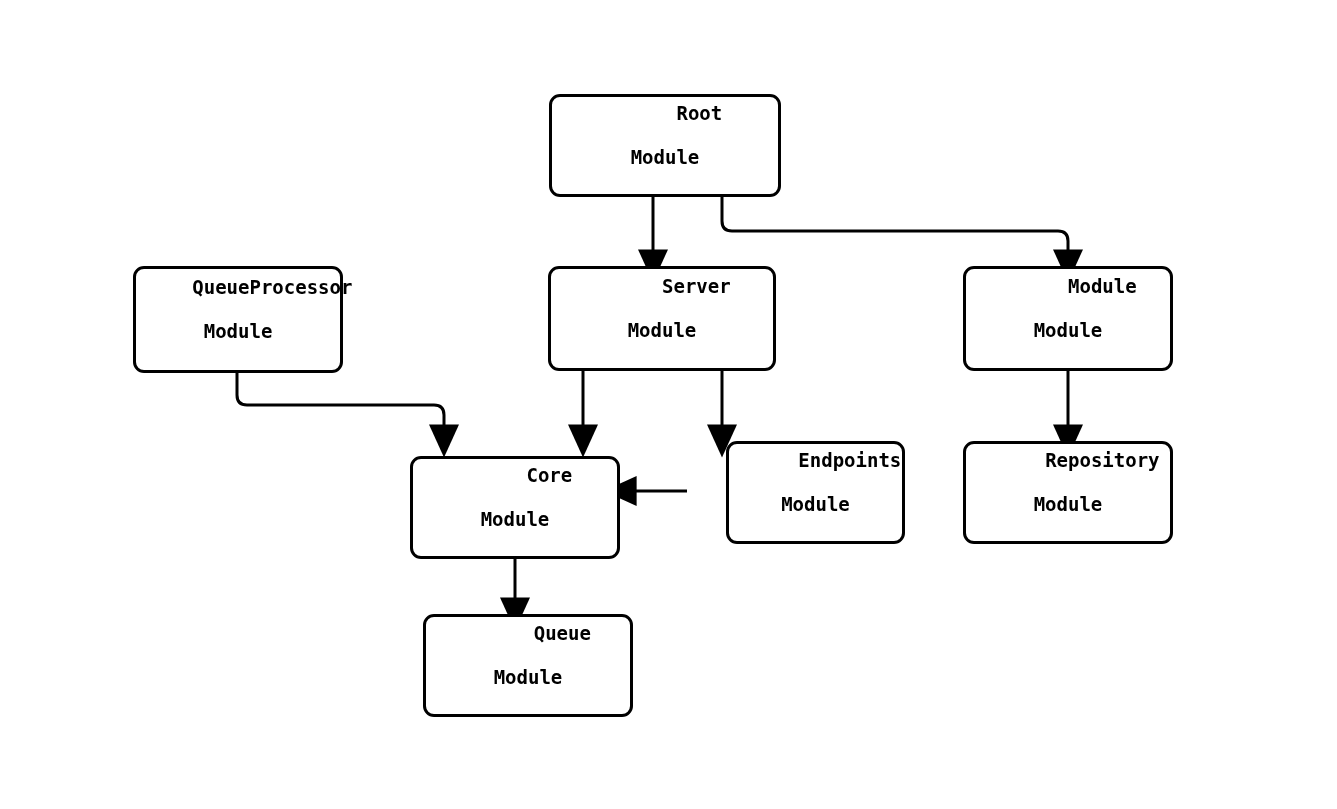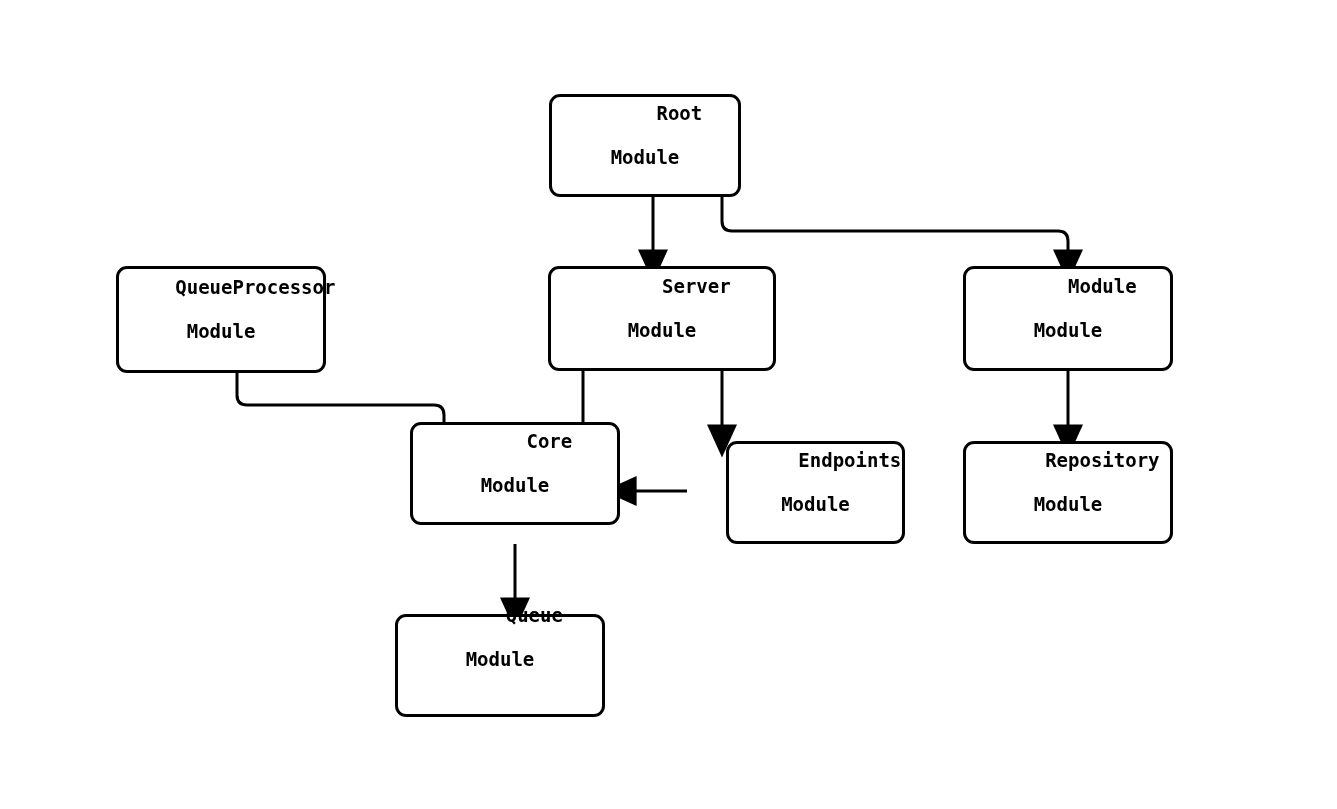--- a/index.html
+++ b/index.html
@@ -72,69 +72,69 @@
       <path marker-end="url(#arrow-down)" d="M 722 197 L 722 221 Q 722 231 732 231 L 1058 231 Q 1068 231 1068 241 L 1068 253"></path>
       <path marker-end="url(#arrow-down)" d="M 237 373 L 237 395 Q 237 405 247 405 L 434 405 Q 444 405 444 415 L 444 428"></path>
       <path marker-end="url(#arrow-down)" d="M 583 371 L 583 428"></path>
       <path marker-end="url(#arrow-down)" d="M 722 371 L 722 428"></path>
       <path marker-end="url(#arrow-down)" d="M 1068 371 L 1068 428"></path>
       <path marker-end="url(#arrow-left)" d="M 687 491 L 633 491"></path>
       <path marker-end="url(#arrow-down)" d="M 515 544 L 515 601"></path>
     </g>
   </svg>
 
-  <div class="node" style="left: 549px; top: 94px; width: 192px; height: 103px; border-color: rgb(0, 0, 0);">
+  <div class="node" style="left: 549px; top: 94px; width: 232px; height: 103px; border-color: rgb(0, 0, 0);">
     <div class="node-label" style="color: rgb(0, 0, 0);">
       <span>Root</span>
       <span class="l2">Module</span>
     </div>
   </div>
 
-  <div class="node" style="left: 116px; top: 266px; width: 210px; height: 107px; border-color: rgb(0, 0, 0);">
+  <div class="node" style="left: 133px; top: 266px; width: 210px; height: 107px; border-color: rgb(0, 0, 0);">
     <div class="node-label" style="color: rgb(0, 0, 0);">
       <span>QueueProcessor</span>
       <span class="l2">Module</span>
     </div>
   </div>
 
   <div class="node" style="left: 548px; top: 266px; width: 228px; height: 105px; border-color: rgb(0, 0, 0);">
     <div class="node-label" style="color: rgb(0, 0, 0);">
       <span>Server</span>
       <span class="l2">Module</span>
     </div>
   </div>
 
   <div class="node" style="left: 963px; top: 266px; width: 210px; height: 105px; border-color: rgb(0, 0, 0);">
     <div class="node-label" style="color: rgb(0, 0, 0);">
       <span>Module</span>
       <span class="l2">Module</span>
     </div>
   </div>
 
-  <div class="node" style="left: 410px; top: 422px; width: 210px; height: 103px; border-color: rgb(0, 0, 0);">
+  <div class="node" style="left: 410px; top: 456px; width: 210px; height: 103px; border-color: rgb(0, 0, 0);">
     <div class="node-label" style="color: rgb(0, 0, 0);">
       <span>Core</span>
       <span class="l2">Module</span>
     </div>
   </div>
 
   <div class="node" style="left: 726px; top: 441px; width: 179px; height: 103px; border-color: rgb(0, 0, 0);">
     <div class="node-label" style="color: rgb(0, 0, 0);">
       <span>Endpoints</span>
       <span class="l2">Module</span>
     </div>
   </div>
 
   <div class="node" style="left: 963px; top: 441px; width: 210px; height: 103px; border-color: rgb(0, 0, 0);">
     <div class="node-label" style="color: #000000;">
       <span>Repository</span>
       <span class="l2">Module</span>
     </div>
   </div>
 
-  <div class="node" style="left: 395px; top: 614px; width: 210px; height: 103px; border-color: rgb(0, 0, 0); justify-content: flex-end;">
+  <div class="node" style="left: 423px; top: 614px; width: 210px; height: 103px; border-color: rgb(0, 0, 0);">
     <div class="node-label" style="color: rgb(0, 0, 0);">
       <span>Queue</span>
       <span class="l2">Module</span>
     </div>
   </div>
 
 </div>
 
 </body></html>

